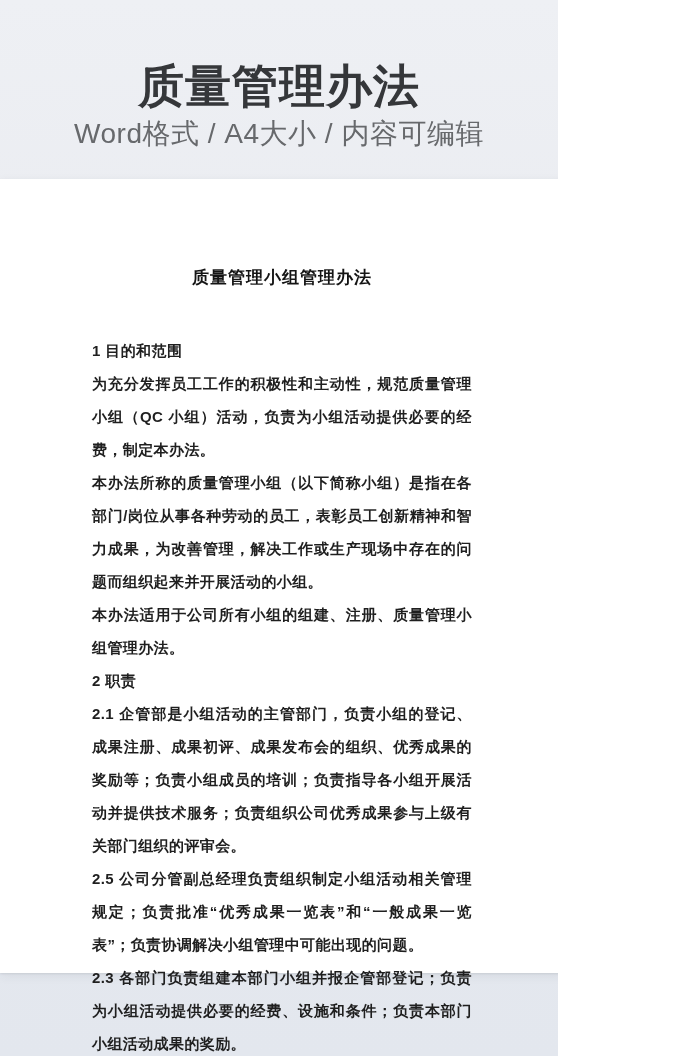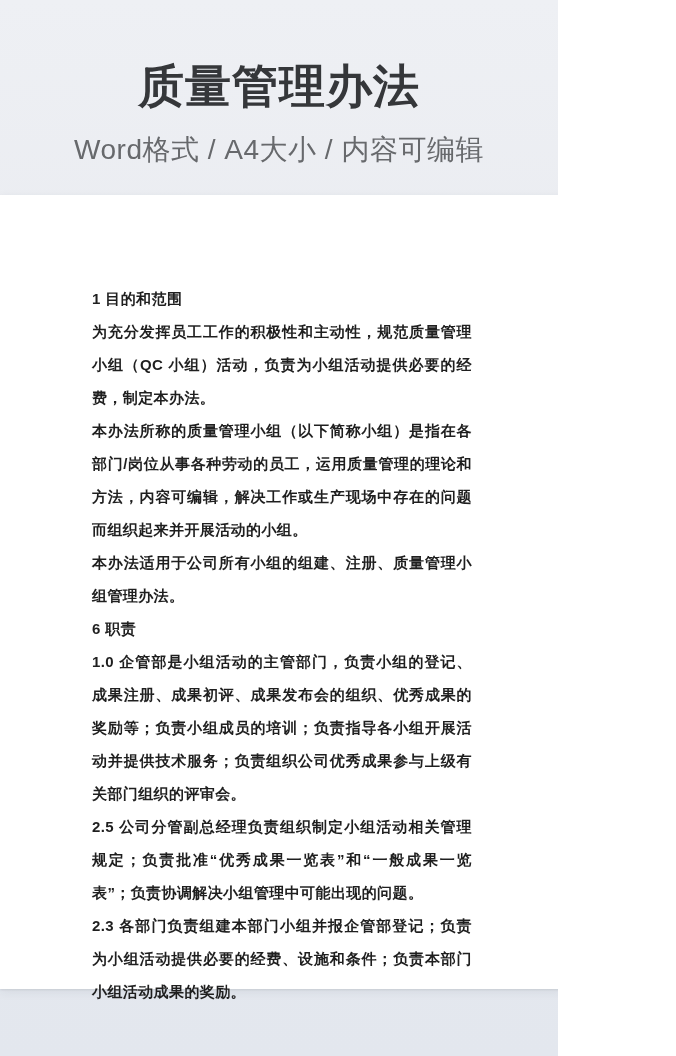--- a/index.html
+++ b/index.html
@@ -20,21 +20,21 @@
     text-align: center;
   }
   .hero-title {
     font-size: 46px;
     line-height: 52px;
     font-weight: 700;
     color: #35373a;
     letter-spacing: 1px;
   }
   .hero-subtitle {
-    margin-top: 20px;
+    margin-top: 4px;
     font-size: 28px;
     line-height: 36px;
     font-weight: 400;
     color: #67696c;
     letter-spacing: 0.5px;
   }
   .doc-page {
     width: 564px;
     height: 794px;
     margin: 27px auto 0;
@@ -67,25 +67,26 @@
 <body>
 
 <div class="stage">
 
   <header class="hero">
     <h1 class="hero-title">质量管理办法</h1>
     <div class="hero-subtitle">Word格式 / A4大小 / 内容可编辑</div>
   </header>
 
   <section class="doc-page">
+    <h2 class="doc-title">质量管理小组管理办法</h2>
     <div class="doc-body" id="doc-body">
         <p class="heading">1 目的和范围</p>
         <p class="body">为充分发挥员工工作的积极性和主动性，规范质量管理小组（QC 小组）活动，负责为小组活动提供必要的经费，制定本办法。</p>
-        <p class="body">本办法所称的质量管理小组（以下简称小组）是指在各部门/岗位从事各种劳动的员工，运用质量管理的理论和方法，内容可编辑，解决工作或生产现场中存在的问题而组织起来并开展活动的小组。</p>
+        <p class="body">本办法所称的质量管理小组（以下简称小组）是指在各部门/岗位从事各种劳动的员工，表彰员工创新精神和智力成果，为改善管理，解决工作或生产现场中存在的问题而组织起来并开展活动的小组。</p>
         <p class="body">本办法适用于公司所有小组的组建、注册、质量管理小组管理办法。</p>
-        <p class="heading">6 职责</p>
-        <p class="body">1.0 企管部是小组活动的主管部门，负责小组的登记、成果注册、成果初评、成果发布会的组织、优秀成果的奖励等；负责小组成员的培训；负责指导各小组开展活动并提供技术服务；负责组织公司优秀成果参与上级有关部门组织的评审会。</p>
+        <p class="heading">2 职责</p>
+        <p class="body">2.1 企管部是小组活动的主管部门，负责小组的登记、成果注册、成果初评、成果发布会的组织、优秀成果的奖励等；负责小组成员的培训；负责指导各小组开展活动并提供技术服务；负责组织公司优秀成果参与上级有关部门组织的评审会。</p>
         <p class="body">2.5 公司分管副总经理负责组织制定小组活动相关管理规定；负责批准“优秀成果一览表”和“一般成果一览表”；负责协调解决小组管理中可能出现的问题。</p>
         <p class="body">2.3 各部门负责组建本部门小组并报企管部登记；负责为小组活动提供必要的经费、设施和条件；负责本部门小组活动成果的奖励。</p>
       </div>
   </section>
 
 </div>
 
 </body></html>

